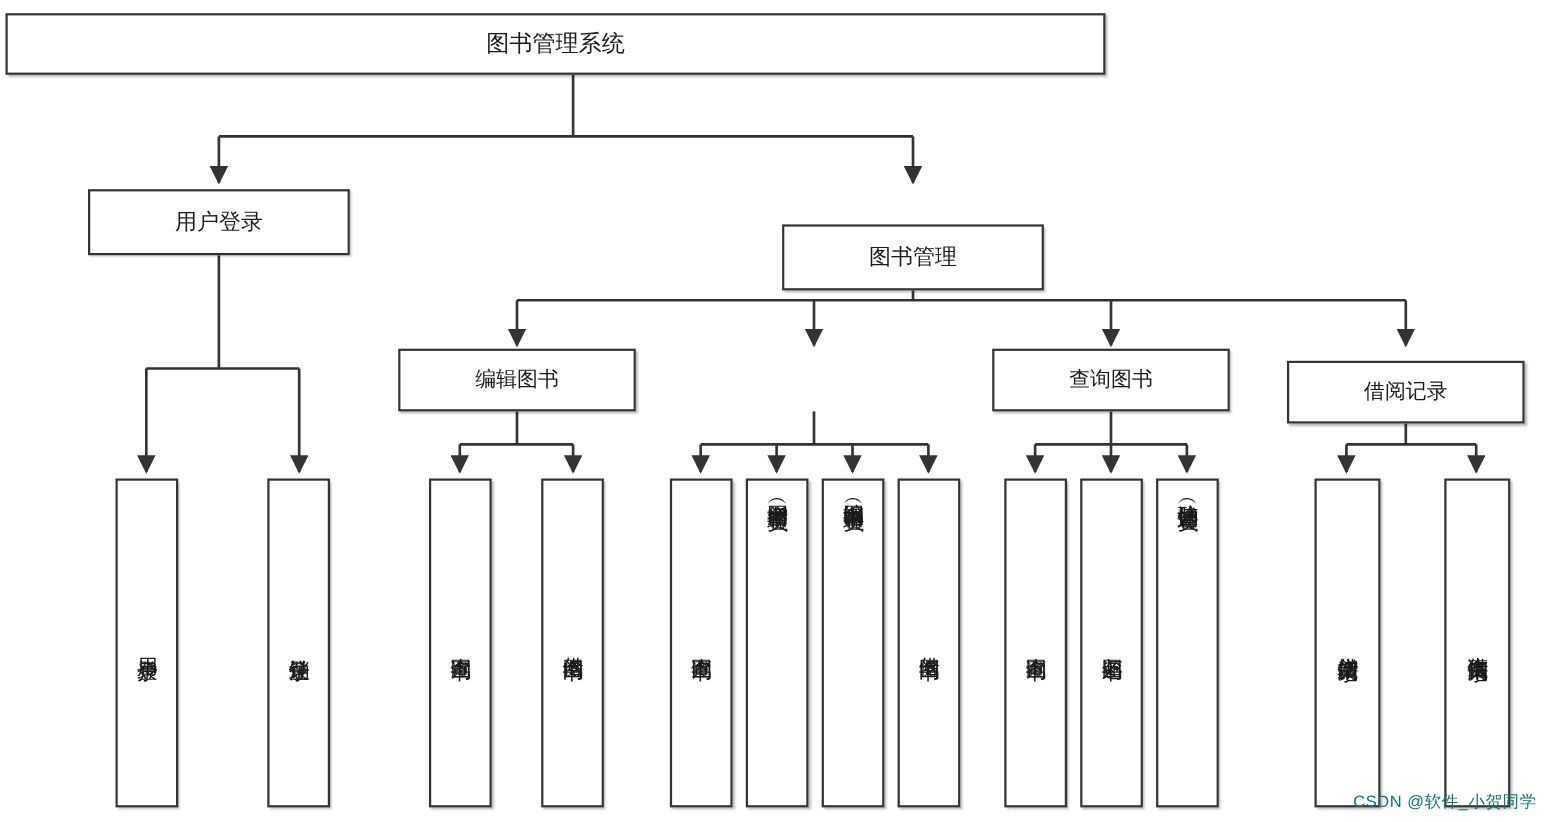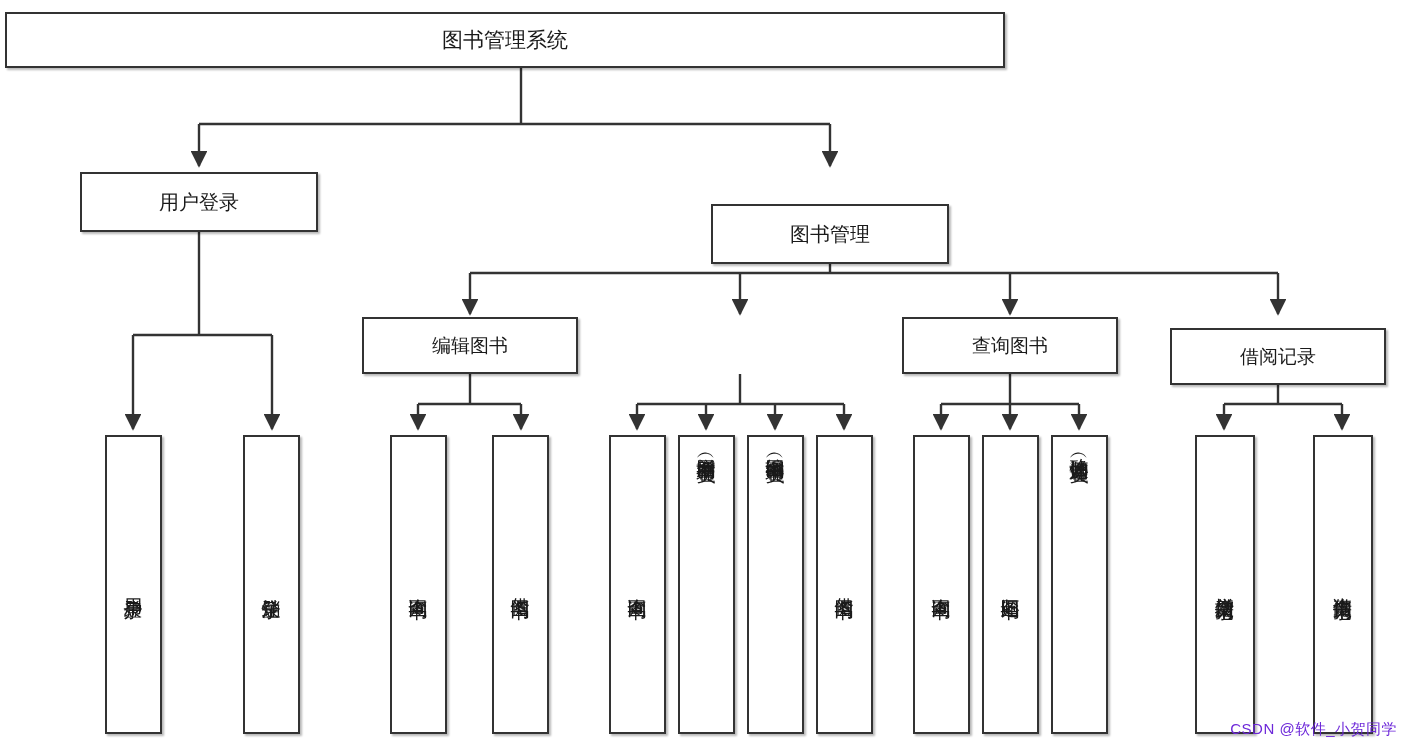--- a/index.html
+++ b/index.html
@@ -69,21 +69,21 @@
   }
   .node-leaf.leaf-center {
     align-items: center;
     padding-top: 0;
   }
   #watermark {
     position: absolute;
     right: 8px;
     bottom: 8px;
     font-size: 15px;
-    color: #6d28d9;
+    color: #0f766e;
     letter-spacing: 0.5px;
     z-index: 5;
     white-space: nowrap;
   }
 </style>
 </head>
 <body>
 
 <div id="diagram-canvas">
 

